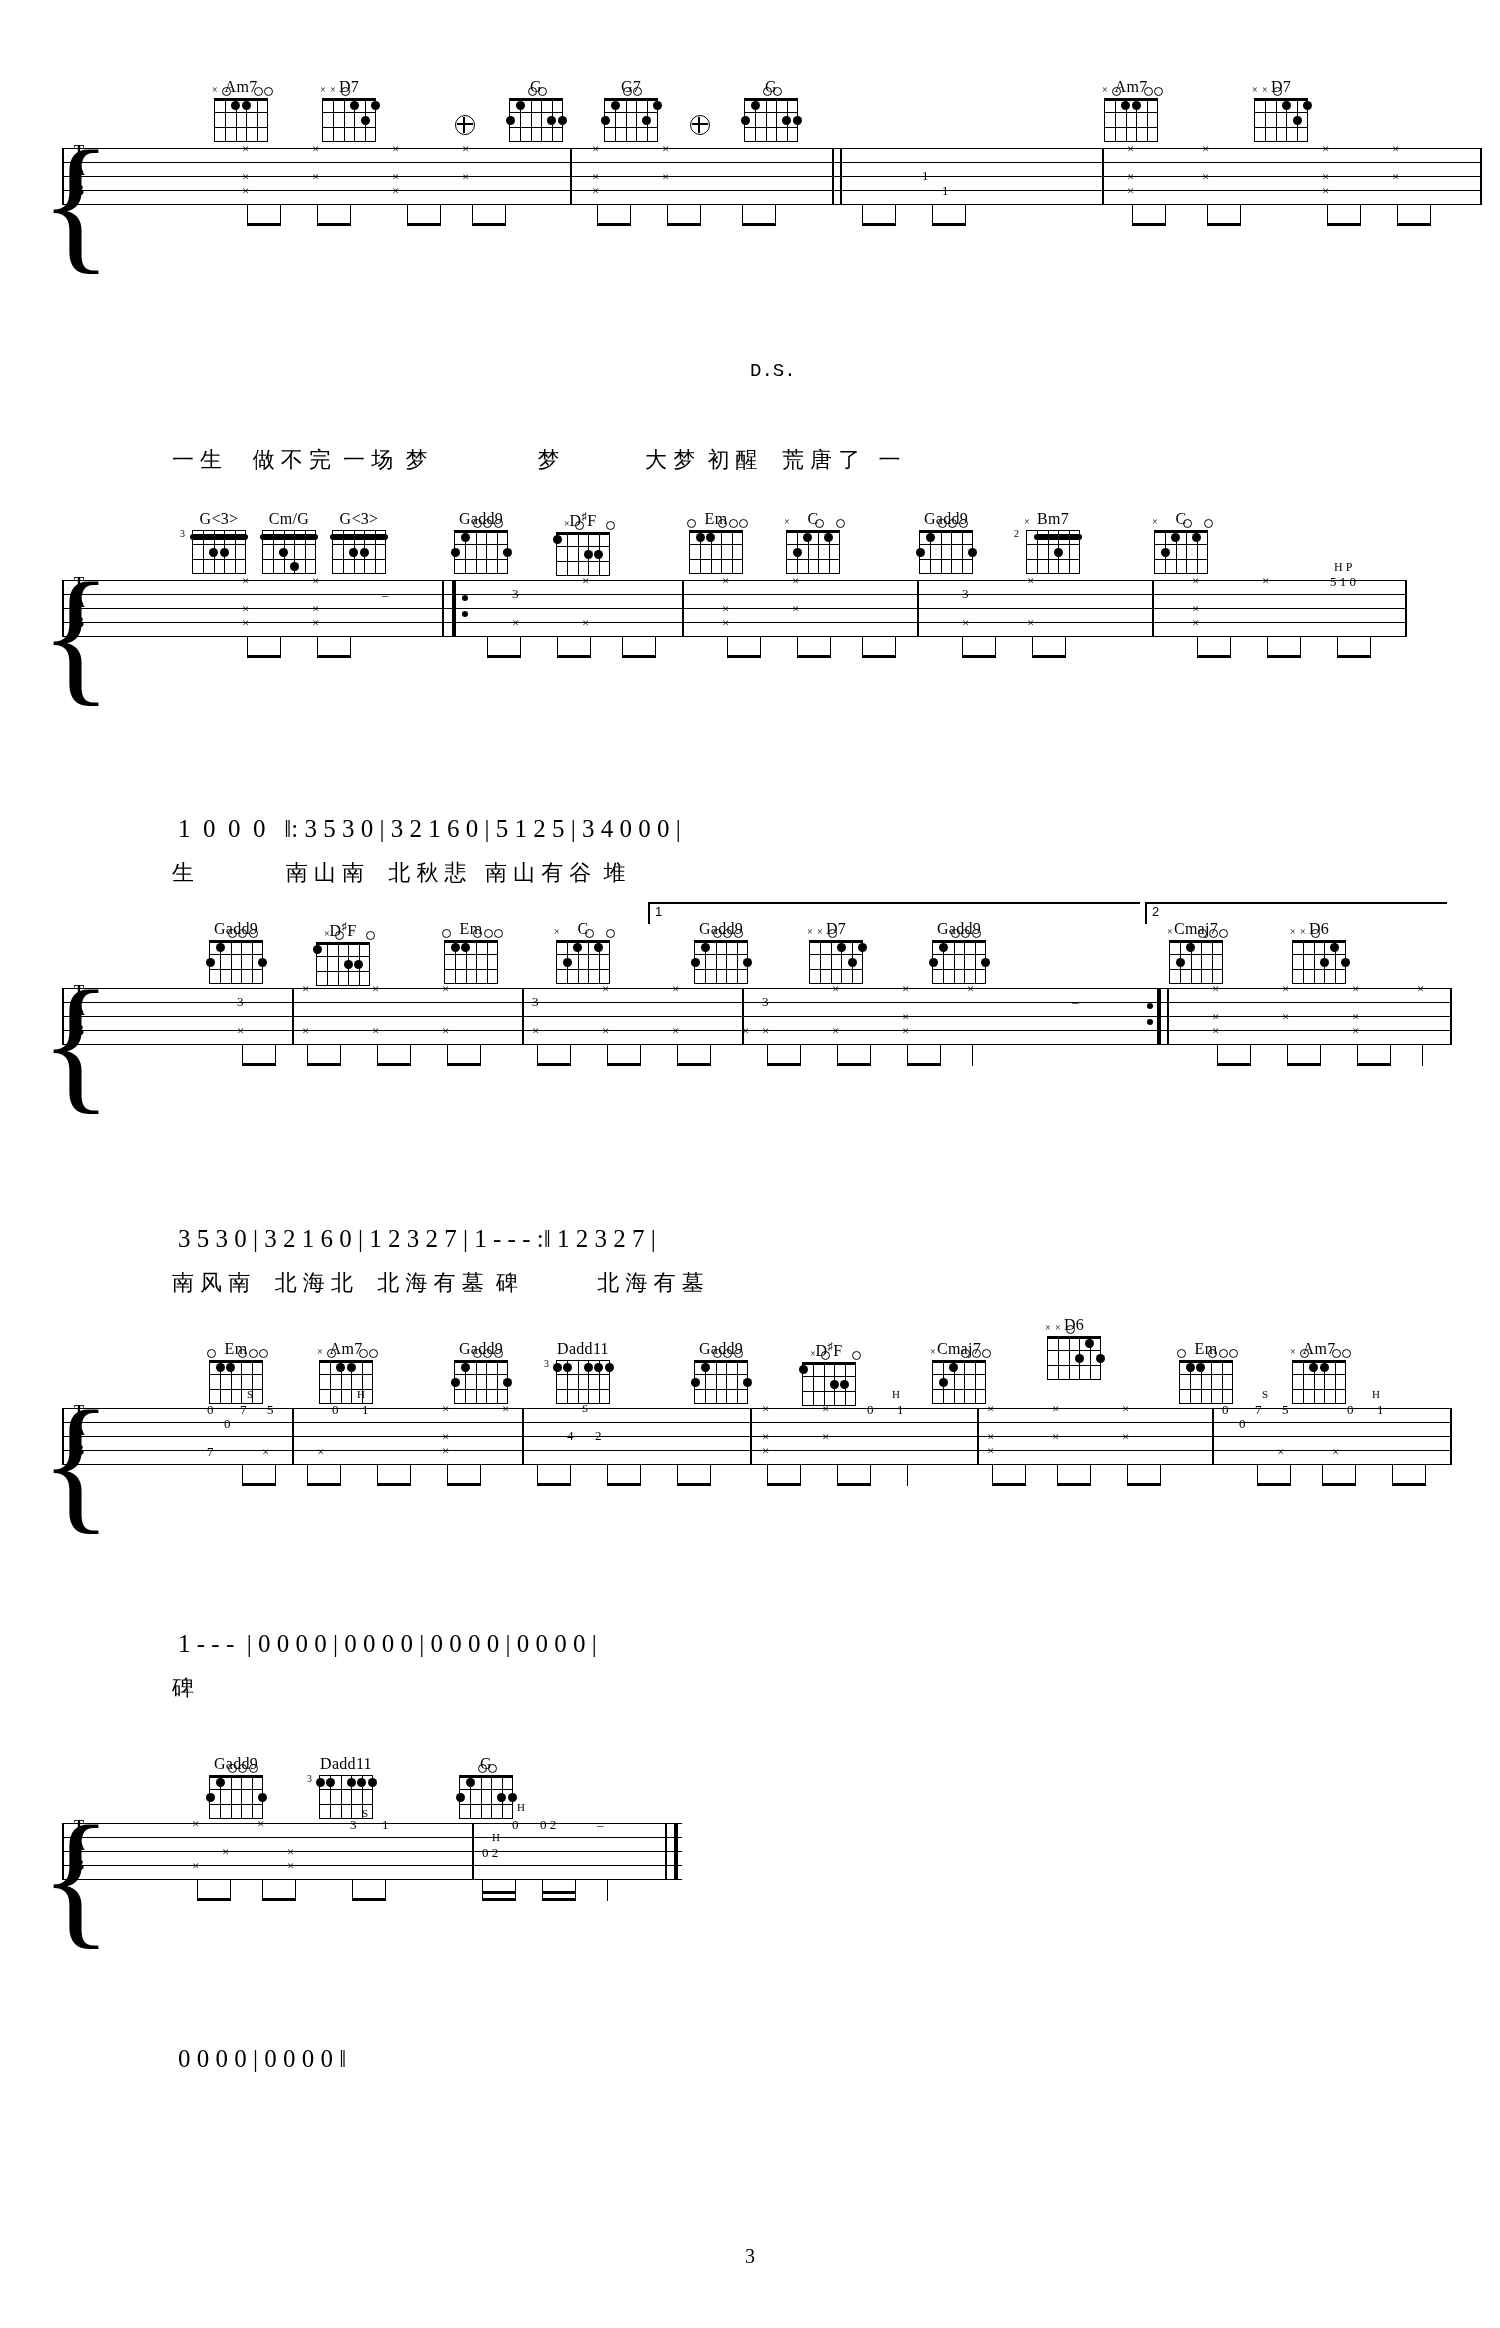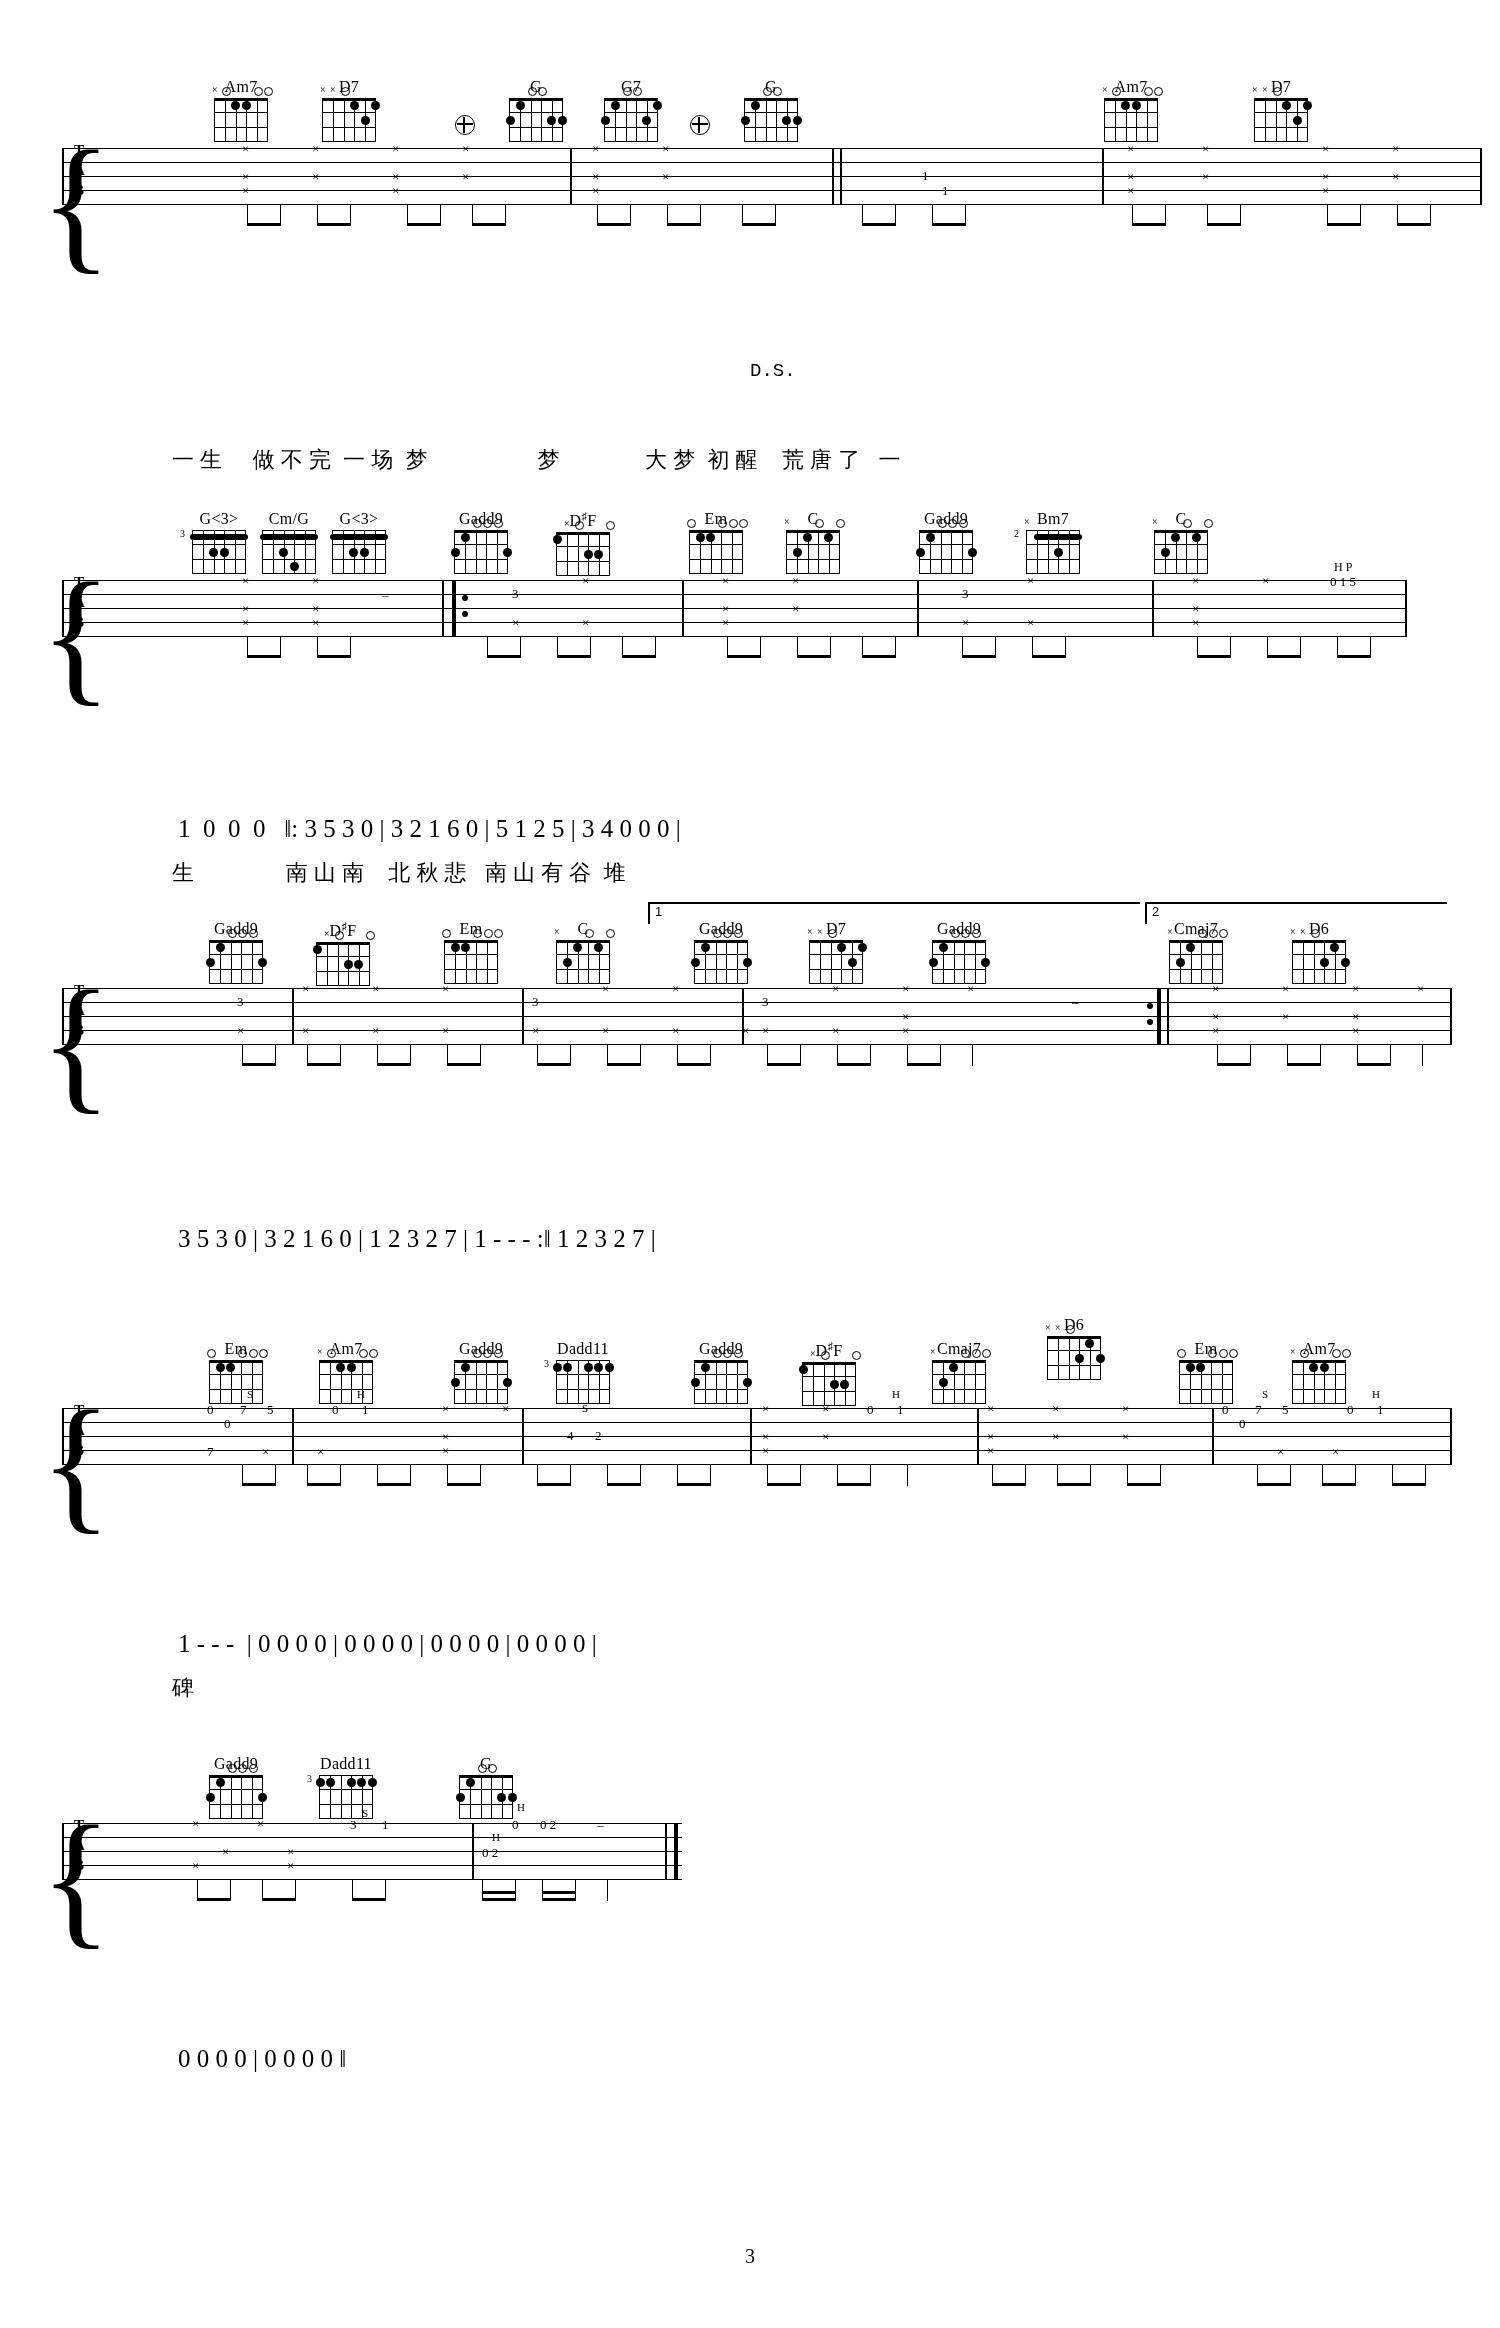--- a/index.html
+++ b/index.html
@@ -539,21 +539,21 @@
       <div class="x" style="left:660px;top:35px;">×</div>
       <div class="tnum" style="left:900px;top:6px;">3</div>
       <div class="x" style="left:965px;top:-7px;">×</div>
       <div class="x" style="left:900px;top:35px;">×</div>
         <div class="x" style="left:965px;top:35px;">×</div>
       <div class="x" style="left:1130px;top:-7px;">×</div>
         <div class="x" style="left:1200px;top:-7px;">×</div>
       <div class="x" style="left:1130px;top:21px;">×</div>
       <div class="x" style="left:1130px;top:35px;">×</div>
       <div class="tnum" style="left:1272px;top:-20px;font-size:12px;">H P</div>
-      <div class="tnum" style="left:1268px;top:-6px;">0 1 5</div>
+      <div class="tnum" style="left:1268px;top:-6px;">5 1 0</div>
       <div class="stem" style="left:185px;top:56px;height:22px;"></div>
         <div class="stem" style="left:218px;top:56px;height:22px;"></div>
       <div class="beam" style="left:185px;top:75px;width:34px;"></div>
       <div class="stem" style="left:255px;top:56px;height:22px;"></div>
         <div class="stem" style="left:288px;top:56px;height:22px;"></div>
       <div class="beam" style="left:255px;top:75px;width:34px;"></div>
       <div class="stem" style="left:425px;top:56px;height:22px;"></div>
         <div class="stem" style="left:458px;top:56px;height:22px;"></div>
       <div class="beam" style="left:425px;top:75px;width:34px;"></div>
       <div class="stem" style="left:495px;top:56px;height:22px;"></div>
@@ -877,20 +877,21 @@
       <div class="stem" style="left:1225px;top:56px;height:22px;"></div>
         <div class="stem" style="left:1258px;top:56px;height:22px;"></div>
       <div class="beam" style="left:1225px;top:75px;width:34px;"></div>
       <div class="stem" style="left:1295px;top:56px;height:22px;"></div>
         <div class="stem" style="left:1328px;top:56px;height:22px;"></div>
       <div class="beam" style="left:1295px;top:75px;width:34px;"></div>
       <div class="stem" style="left:1360px;top:56px;height:22px;"></div>
     </div>
 
     <div class="numline" style="left:178px;top:315px;">3 5 3 0 | 3 2 1 6 0 | 1 2 3 2 7 | 1 - - - :‖ 1 2 3 2 7 |</div>
+    <div class="lyricline" style="left:172px;top:358px;">南 风 南    北 海 北    北 海 有 墓  碑             北 海 有 墓</div>
   </div>
 
   <div class="sysblock" style="top:1330px;height:350px;">
     <div class="chordbox" style="left:205px;top:10px;">
       <div class="chordname">Em</div>
       <div class="grid">
         <div class="nut"></div>
         <div class="h" style="top:14px"></div>
           <div class="h" style="top:29px"></div>
           <div class="h" style="top:43px"></div>

